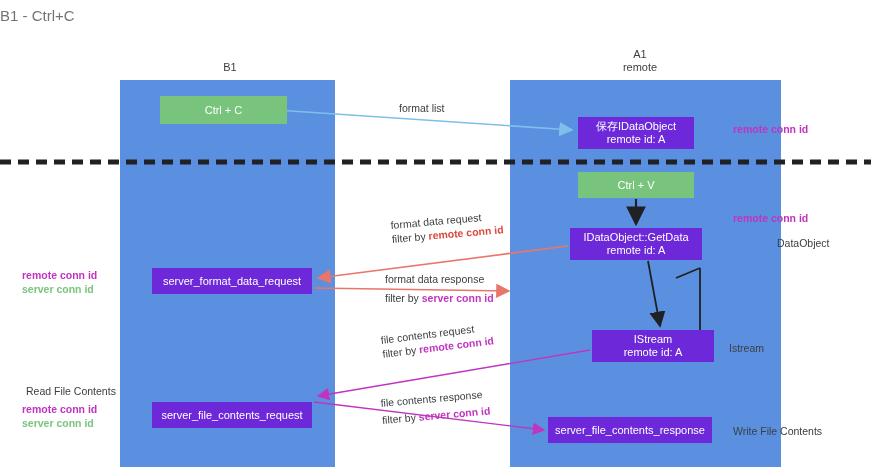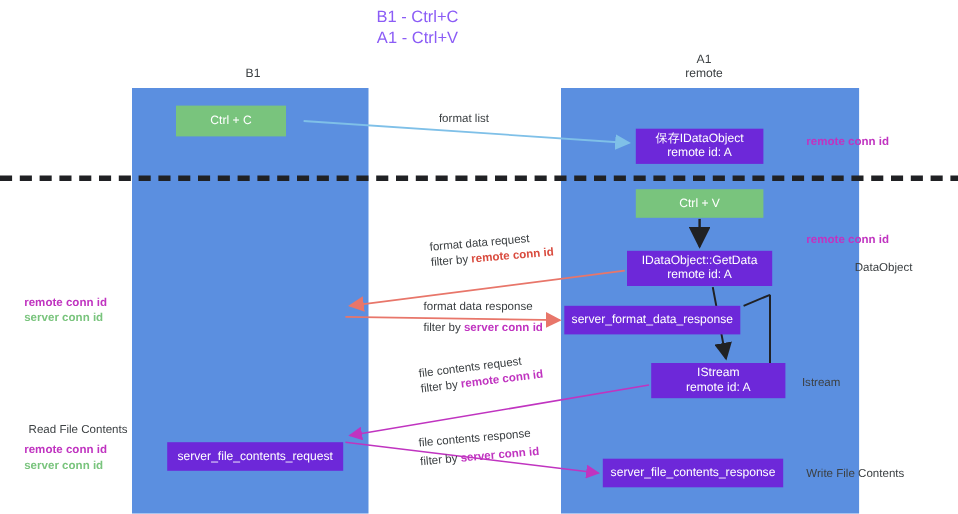--- a/index.html
+++ b/index.html
@@ -13,39 +13,39 @@
   }
   #stage{position:absolute;left:0;top:0;width:871px;height:467px;}
   svg.layer{position:absolute;left:0;top:0;width:871px;height:467px;pointer-events:none;}
 
   .lane{position:absolute;background:#5b8fe0;}
   .lane-b1{left:120px;top:80px;width:215px;height:387px;}
   .lane-a1{left:510px;top:80px;width:271px;height:387px;}
 
   .title{
     position:absolute;left:0;top:6px;width:759px;
-    text-align:center;font-size:15px;line-height:19px;color:#8b5cf6;
+    font-size:15px;line-height:19px;color:#737373;
   }
   .colhead{
     position:absolute;text-align:center;font-size:11px;line-height:13px;color:#3c4043;
   }
   .colhead-b1{left:150px;top:61px;width:160px;}
   .colhead-a1{left:560px;top:48px;width:160px;}
 
   .node{
     position:absolute;
     display:flex;flex-direction:column;align-items:center;justify-content:center;
     color:#ffffff;font-size:11px;line-height:13px;text-align:center;
     box-sizing:border-box;
   }
   .node.orange{background:#6d28d9;}
   .node.green{background:#79c47d;}
 
   .n-save{left:578px;top:117px;width:116px;height:32px;}
-  .n-ctrlc{left:160px;top:96px;width:100px;height:28px;}
+  .n-ctrlc{left:160px;top:96px;width:127px;height:28px;}
   .n-ctrlv{left:578px;top:172px;width:116px;height:26px;}
   .n-getdata{left:570px;top:228px;width:132px;height:32px;}
   .n-sfdreq{left:152px;top:268px;width:160px;height:26px;}
   .n-sfdresp{left:513px;top:278px;width:160px;height:26px;}
   .n-istream{left:592px;top:330px;width:122px;height:32px;}
   .n-sfcreq{left:152px;top:384px;width:160px;height:26px;margin-top:18px;}
   .n-sfcresp{left:548px;top:417px;width:164px;height:26px;}
 
   .elabel{
     position:absolute;font-size:10.5px;line-height:14px;color:#3c4043;white-space:nowrap;
@@ -103,21 +103,20 @@
     <path d="M676,278 L700,268" stroke="#202124" stroke-width="1.8" fill="none"></path>
     <path d="M700,268 L700,336" stroke="#202124" stroke-width="1.8" fill="none"></path>
 
     <path d="M590,350 L318,396" stroke="#c034c0" stroke-width="1.4" fill="none" marker-end="url(#ah-magenta)"></path>
 
     <path d="M314,402 L544,430" stroke="#c034c0" stroke-width="1.4" fill="none" marker-end="url(#ah-magenta)"></path>
   </svg>
 
   <div class="title">
     <div>B1 - Ctrl+C</div>
-    <div>A1 - Ctrl+V</div>
   </div>
 
   <div class="colhead colhead-b1">
     <div>B1</div>
   </div>
   <div class="colhead colhead-a1">
     <div>A1</div>
     <div>remote</div>
   </div>
 
@@ -132,24 +131,24 @@
 
   <div class="node green n-ctrlv">
     <span>Ctrl + V</span>
   </div>
 
   <div class="node orange n-getdata">
     <span>IDataObject::GetData</span>
     <span>remote id: A</span>
   </div>
 
-
-  <div class="node orange n-sfdresp">
-    <span>server_format_data_response</span>
-  </div>
+  <div class="node orange n-sfdreq">
+    <span>server_format_data_request</span>
+  </div>
+
 
   <div class="node orange n-istream">
     <span>IStream</span>
     <span>remote id: A</span>
   </div>
 
   <div class="node orange n-sfcreq">
     <span>server_file_contents_request</span>
   </div>
 

